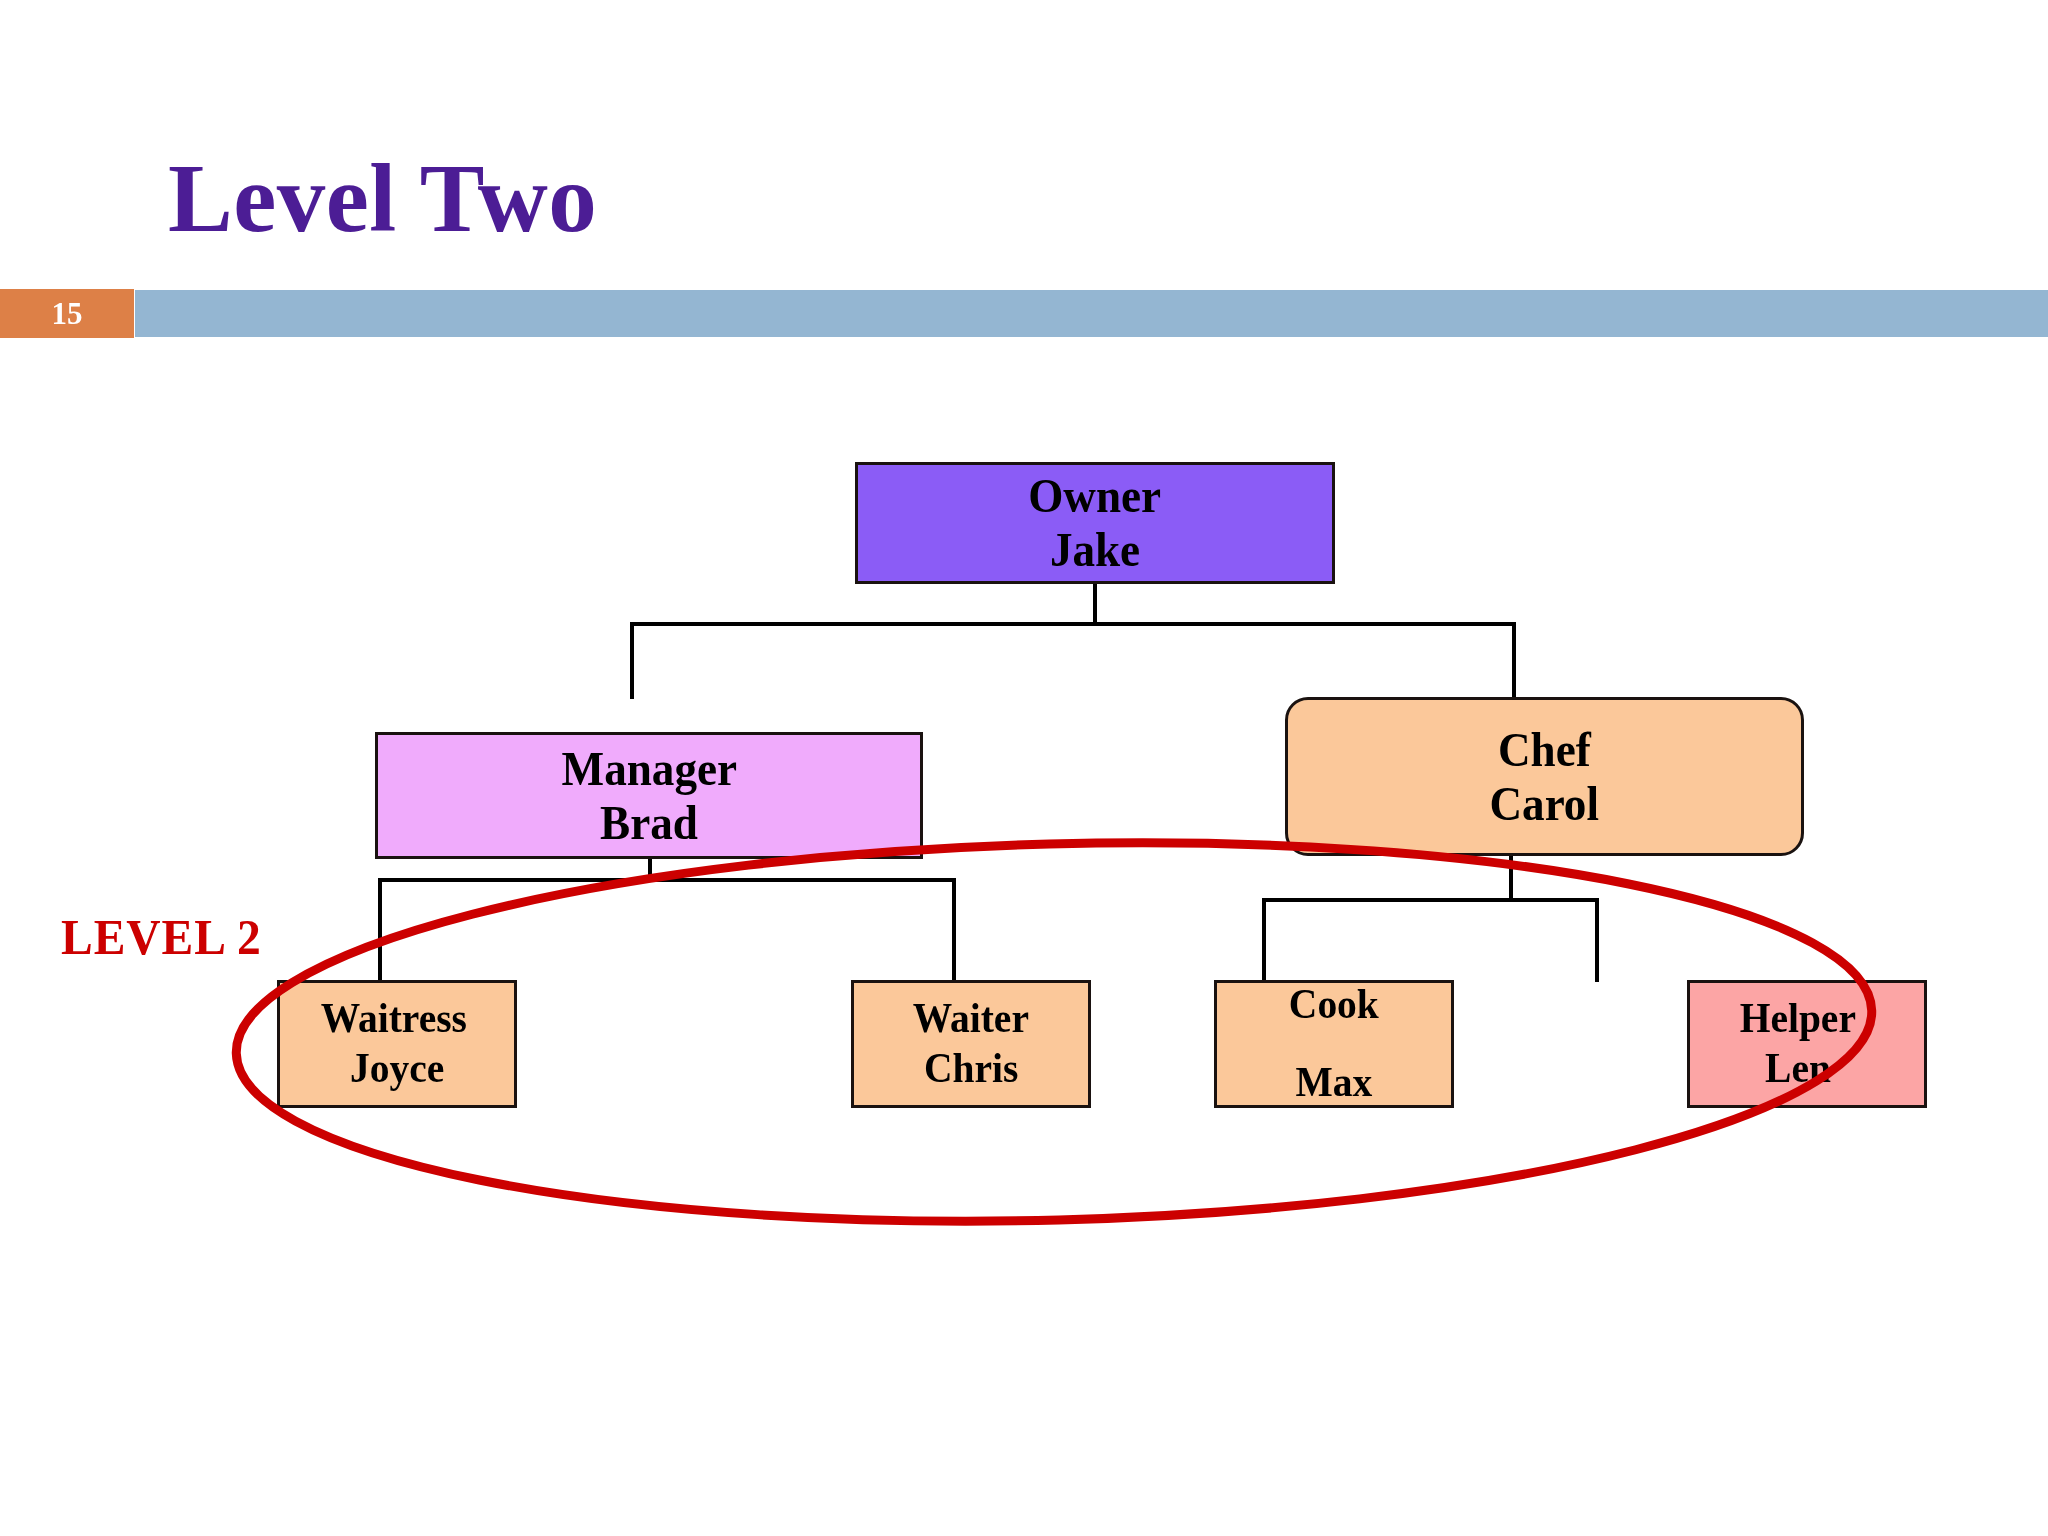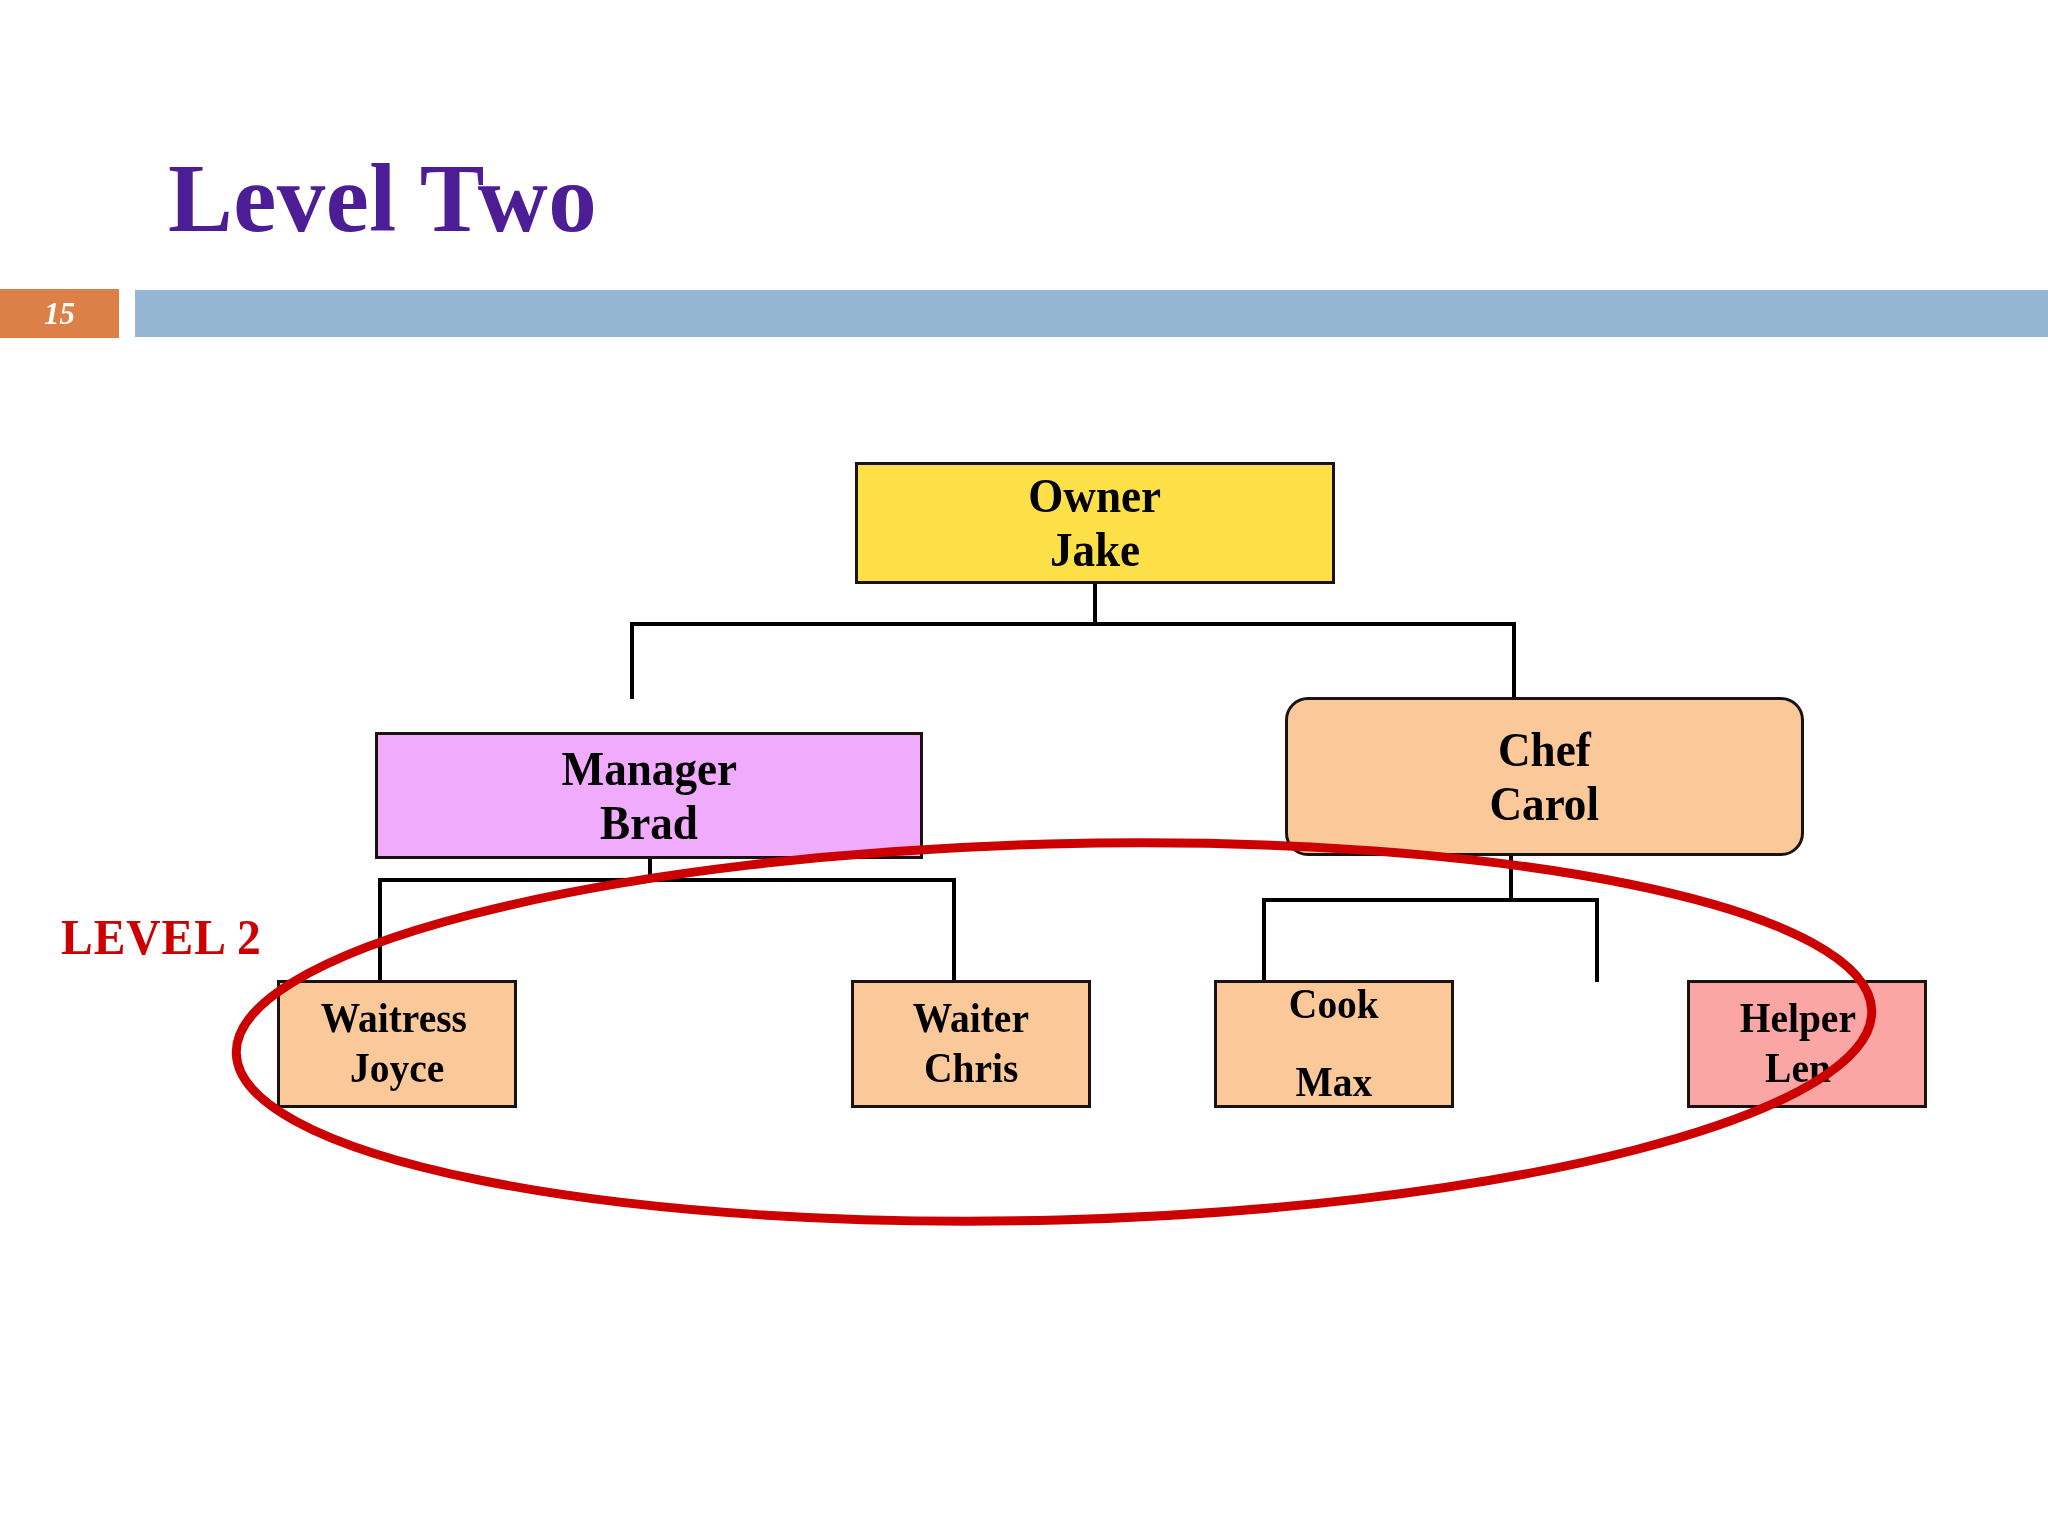--- a/index.html
+++ b/index.html
@@ -32,24 +32,23 @@
     line-height: 1.02;
     color: #7B6458;
     letter-spacing: 0.5px;
     white-space: nowrap;
   }
 
   #page-number-box {
     position: absolute;
     left: 0px;
     top: 289px;
-    width: 119px;
+    width: 134px;
     height: 49px;
     background: #DD8047;
-    font-style: italic;
   }
   #page-number-label {
     position: absolute;
     left: 0;
     right: 0;
     top: 0;
     bottom: 0;
     display: flex;
     align-items: center;
     justify-content: center;
@@ -199,21 +198,21 @@
     <div class="conn conn-v" id="conn-manager-stem" style="background: rgb(0, 0, 0);"></div>
     <div class="conn conn-h" id="conn-mgr-bar" style="background: rgb(0, 0, 0);"></div>
     <div class="conn conn-v" id="conn-drop-waitress" style="background: rgb(0, 0, 0);"></div>
     <div class="conn conn-v" id="conn-drop-waiter" style="background: rgb(0, 0, 0);"></div>
 
     <div class="conn conn-v" id="conn-chef-stem" style="background: rgb(0, 0, 0);"></div>
     <div class="conn conn-h" id="conn-chef-bar" style="background: rgb(0, 0, 0);"></div>
     <div class="conn conn-v" id="conn-drop-cook" style="background: rgb(0, 0, 0);"></div>
     <div class="conn conn-v" id="conn-drop-helper" style="background: rgb(0, 0, 0);"></div>
 
-    <div class="node-box" id="node-owner" style="background: #fde047; border-color: rgb(26, 18, 16);">
+    <div class="node-box" id="node-owner" style="background: #8b5cf6; border-color: rgb(26, 18, 16);">
       <div class="node-title">Owner</div>
       <div class="node-person">Jake</div>
     </div>
 
     <div class="node-box" id="node-manager" style="background: #f0abfc; border-color: rgb(26, 18, 16); margin-top: 35px;">
       <div class="node-title">Manager</div>
       <div class="node-person">Brad</div>
     </div>
 
     <div class="node-box" id="node-chef" style="background: rgb(251, 200, 154); border-color: rgb(26, 18, 16);">

